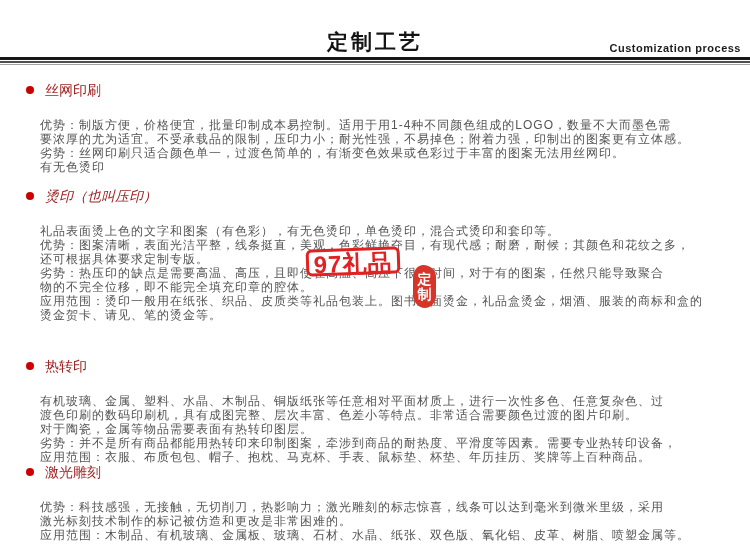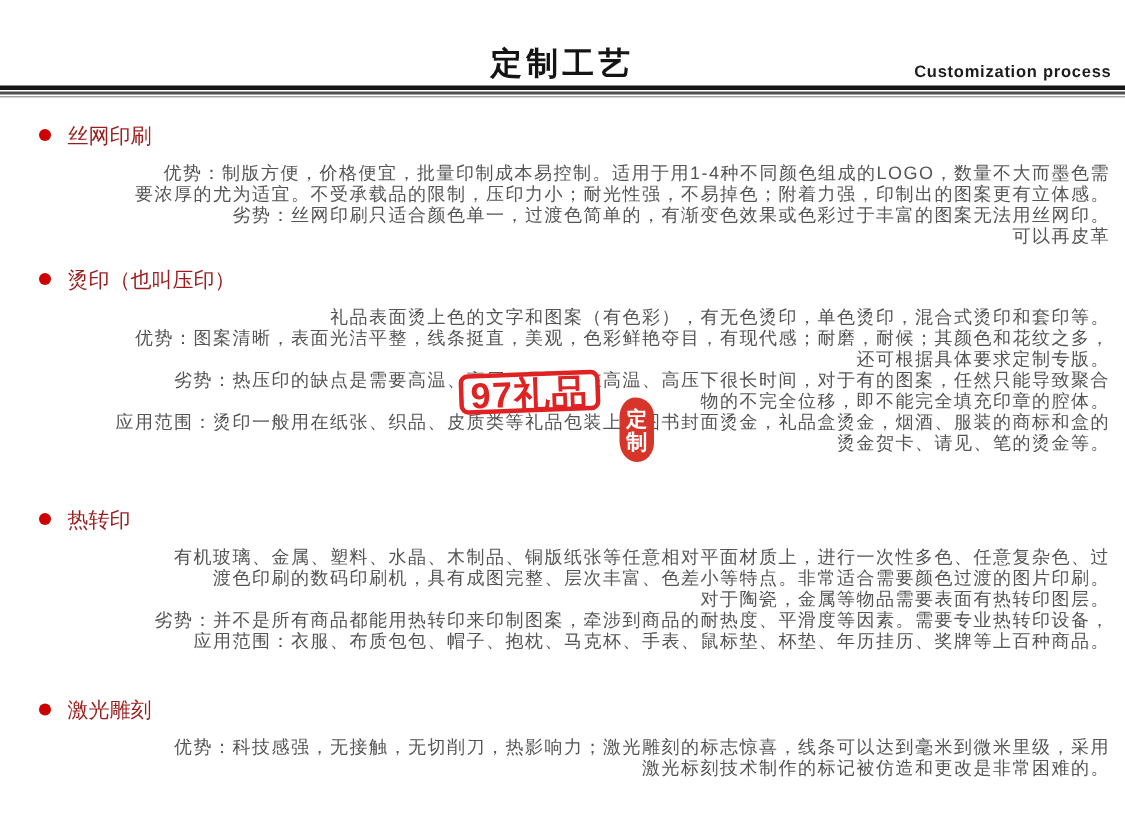--- a/index.html
+++ b/index.html
@@ -20,28 +20,28 @@
   .rule-2{height:2px;background:#4f4f4f;margin-top:1px;}
   .rule-3{height:1px;background:#a3a3a3;margin-top:1px;}
 
   
   .content{position:absolute;top:66px;left:0;width:750px;}
   .sec-head{margin-left:26px;font-size:14px;line-height:16px;color:var(--heading);
     display:flex;align-items:center;}
   .bullet{display:inline-block;width:8px;height:8px;border-radius:50%;
     background:var(--bullet);margin-right:11px;flex:0 0 auto;}
   .sec-title{white-space:nowrap;}
-  .sec-body{margin-left:40px;margin-top:10px;text-align:right;}
+  .sec-body{margin-left:40px;margin-top:20px;}
   .bline{font-size:12px;line-height:14px;letter-spacing:1px;color:var(--body);
     white-space:nowrap;overflow:hidden;width:700px;}
 
   .s1 .sec-head{margin-top:16px;}
-  .s2 .sec-head{margin-top:14px;}
+  .s2 .sec-head{margin-top:14px;font-style:italic;}
   .s3 .sec-head{margin-top:36px;}
-  .s4 .sec-head{margin-top:31px;}
+  .s4 .sec-head{}
 
   
   .wm-box{position:absolute;left:306px;top:248px;width:94px;height:27px;
     border:3px solid var(--wm);border-radius:6px;background:#fff;color:var(--wm);
     font-size:24px;font-weight:bold;line-height:26px;text-align:center;
     letter-spacing:1px;transform:rotate(-2deg);z-index:5;white-space:nowrap;}
   .wm-seal{position:absolute;left:413px;top:265px;width:23px;height:43px;
     background:#d8352a;border-radius:45% 55% 48% 52%/30% 28% 30% 32%;
     color:#fff;font-size:14px;font-weight:bold;display:flex;flex-direction:column;
     align-items:center;justify-content:center;line-height:15px;z-index:5;}
@@ -64,21 +64,21 @@
 
     <div class="section s1">
       <div class="sec-head">
         <span class="bullet"></span>
         <span class="sec-title">丝网印刷</span>
       </div>
       <div class="sec-body">
         <div class="bline">优势：制版方便，价格便宜，批量印制成本易控制。适用于用1-4种不同颜色组成的LOGO，数量不大而墨色需</div>
         <div class="bline">要浓厚的尤为适宜。不受承载品的限制，压印力小；耐光性强，不易掉色；附着力强，印制出的图案更有立体感。</div>
         <div class="bline">劣势：丝网印刷只适合颜色单一，过渡色简单的，有渐变色效果或色彩过于丰富的图案无法用丝网印。</div>
-        <div class="bline">可以再皮革</div>
+        <div class="bline">有无色烫印</div>
       </div>
     </div>
 
     <div class="section s2">
       <div class="sec-head">
         <span class="bullet"></span>
         <span class="sec-title">烫印（也叫压印）</span>
       </div>
       <div class="sec-body">
         <div class="bline">礼品表面烫上色的文字和图案（有色彩），有无色烫印，单色烫印，混合式烫印和套印等。</div>
@@ -106,20 +106,21 @@
     </div>
 
     <div class="section s4">
       <div class="sec-head">
         <span class="bullet"></span>
         <span class="sec-title">激光雕刻</span>
       </div>
       <div class="sec-body">
         <div class="bline">优势：科技感强，无接触，无切削刀，热影响力；激光雕刻的标志惊喜，线条可以达到毫米到微米里级，采用</div>
         <div class="bline">激光标刻技术制作的标记被仿造和更改是非常困难的。</div>
+        <div class="bline">应用范围：木制品、有机玻璃、金属板、玻璃、石材、水晶、纸张、双色版、氧化铝、皮革、树脂、喷塑金属等。</div>
       </div>
     </div>
 
   </div>
 
   <div class="wm-box">97礼品</div>
   <div class="wm-seal">
     <span>定</span>
     <span>制</span>
   </div>

